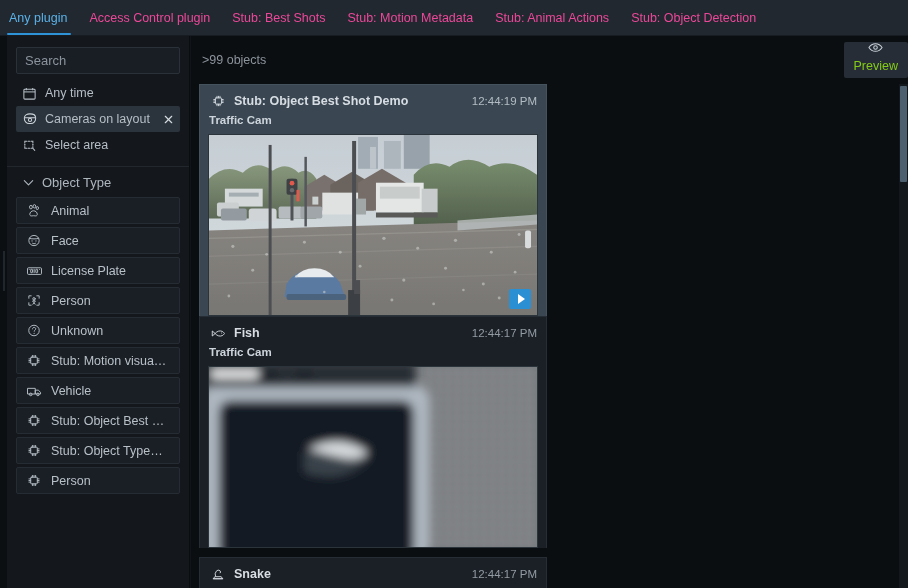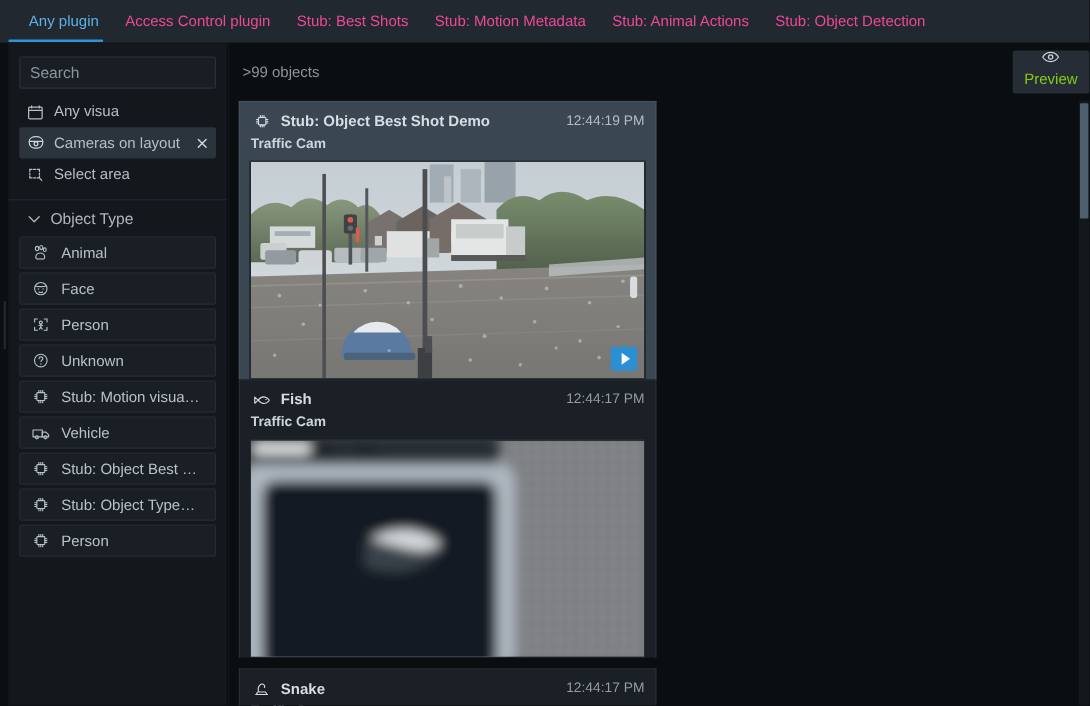--- a/index.html
+++ b/index.html
@@ -26,21 +26,21 @@
   .tab {
     position: relative;
     height: 36px;
     display: flex; align-items: center;
     padding: 0 11px;
     font-size: 12.5px;
     color: #ec4899;
     white-space: nowrap;
     cursor: pointer;
   }
-  .tab:first-child { padding-left: 24px; }
+  .tab:first-child { padding-left: 9px; }
   .tab.active { color: #5ab2e8; }
   .tab.active .tab-underline {
     position: absolute; left: 7px; right: 7px; bottom: 1px; height: 2px;
     background: #2f93d8; border-radius: 1px;
   }
 
   
   .leftrail {
     position: absolute; left: 0; top: 36px; width: 7px; height: 552px;
     background: #0c0f12;
@@ -267,21 +267,21 @@
 
       <div class="filter-row">
         <span class="ficon">
           <svg width="15" height="15" viewBox="0 0 16 16" fill="none" stroke="#b6bec6" stroke-width="1.1">
             <rect x="2" y="3.5" width="12" height="10.5" rx="1"></rect>
             <path d="M2 6.3h12"></path>
               <path d="M4.6 2v2.6"></path>
               <path d="M11.4 2v2.6"></path>
           </svg>
         </span>
-        <span class="flabel">Any visua</span>
+        <span class="flabel">Any time</span>
       </div>
 
       <div class="filter-row selected">
         <span class="ficon">
           <svg width="16" height="15" viewBox="0 0 17 16" fill="none" stroke="#cdd4da" stroke-width="1.1">
             <path d="M2.5 6.2h12v1.1a5 5 0 0 1-5 5h-2a5 5 0 0 1-5-5z" stroke-linejoin="round"></path>
             <path d="M2.5 6.2 C2.5 3.6 5.2 2 8.5 2 C11.8 2 14.5 3.6 14.5 6.2"></path>
             <circle cx="8.5" cy="8.4" r="1.7"></circle>
           </svg>
         </span>
@@ -343,20 +343,33 @@
             <path d="M3 8c0-3.1 2.4-5.4 5.5-5.4S14 4.9 14 8c0 3.1-2.4 5.5-5.5 5.5S3 11.1 3 8z"></path>
             <path d="M3.3 5.6c1.7.9 8.7.9 10.4 0"></path>
             <circle cx="6.4" cy="8.4" r=".65" fill="#b8c0c8" stroke="none"></circle>
             <circle cx="10.6" cy="8.4" r=".65" fill="#b8c0c8" stroke="none"></circle>
             <path d="M6.6 10.8c1.1.8 2.7.8 3.8 0"></path>
           </svg>
         </span>
         <span class="olabel">Face</span>
       </div>
 
+      <div class="obj-row">
+        <span class="oicon">
+          <svg width="17" height="14" viewBox="0 0 18 14" fill="none" stroke="#b8c0c8" stroke-width="1">
+            <rect x="1.6" y="3.6" width="14.8" height="7" rx="1"></rect>
+            <path d="M3.4 5.4h.01" stroke-linecap="round"></path>
+            <rect x="5" y="5.2" width="1.9" height="3.6" rx=".4"></rect>
+            <path d="M8.6 5.2v3.6" stroke-linecap="round"></path>
+            <rect x="10.4" y="5.2" width="1.9" height="3.6" rx=".4"></rect>
+            <path d="M14.4 5.4h.01" stroke-linecap="round"></path>
+          </svg>
+        </span>
+        <span class="olabel">License Plate</span>
+      </div>
 
       <div class="obj-row">
         <span class="oicon">
           <svg width="16" height="15" viewBox="0 0 17 16" fill="none" stroke="#b8c0c8" stroke-width="1" stroke-linecap="round">
             <path d="M3 5.6V3h2.5"></path>
               <path d="M11.5 3H14v2.6"></path>
             <path d="M14 10.4V13h-2.5"></path>
               <path d="M5.5 13H3v-2.6"></path>
             <circle cx="8.5" cy="6.2" r="1.3"></circle>
             <path d="M8.5 7.6v3"></path>

